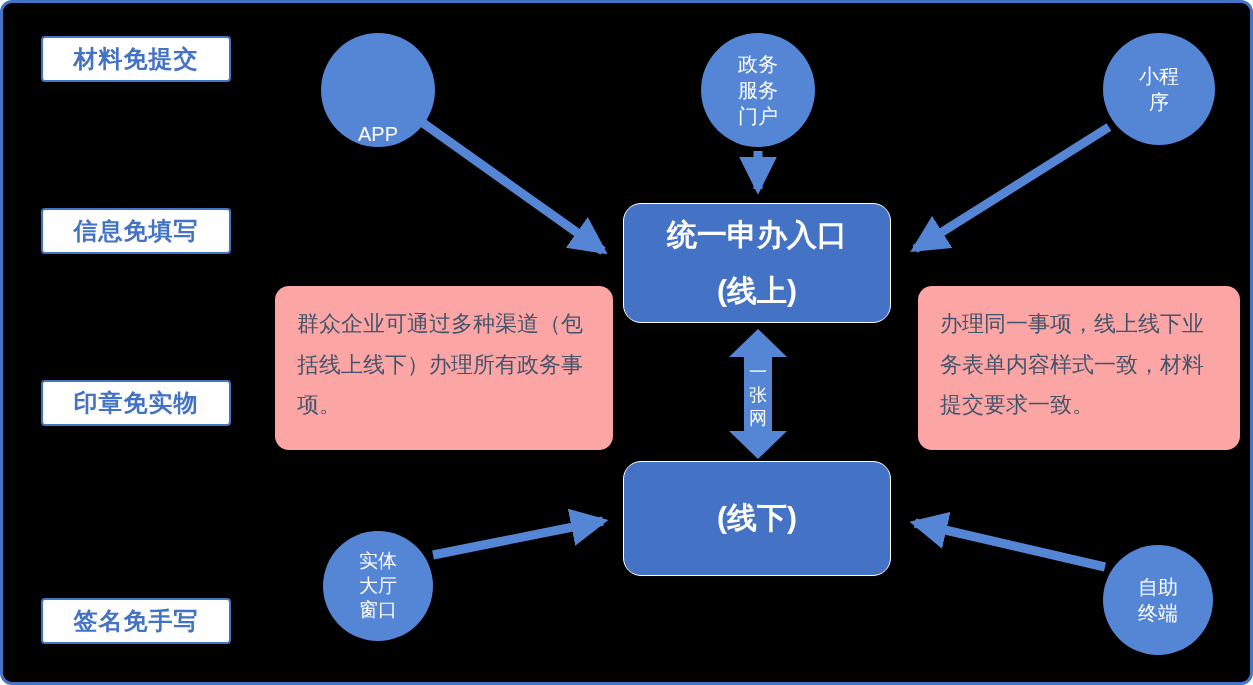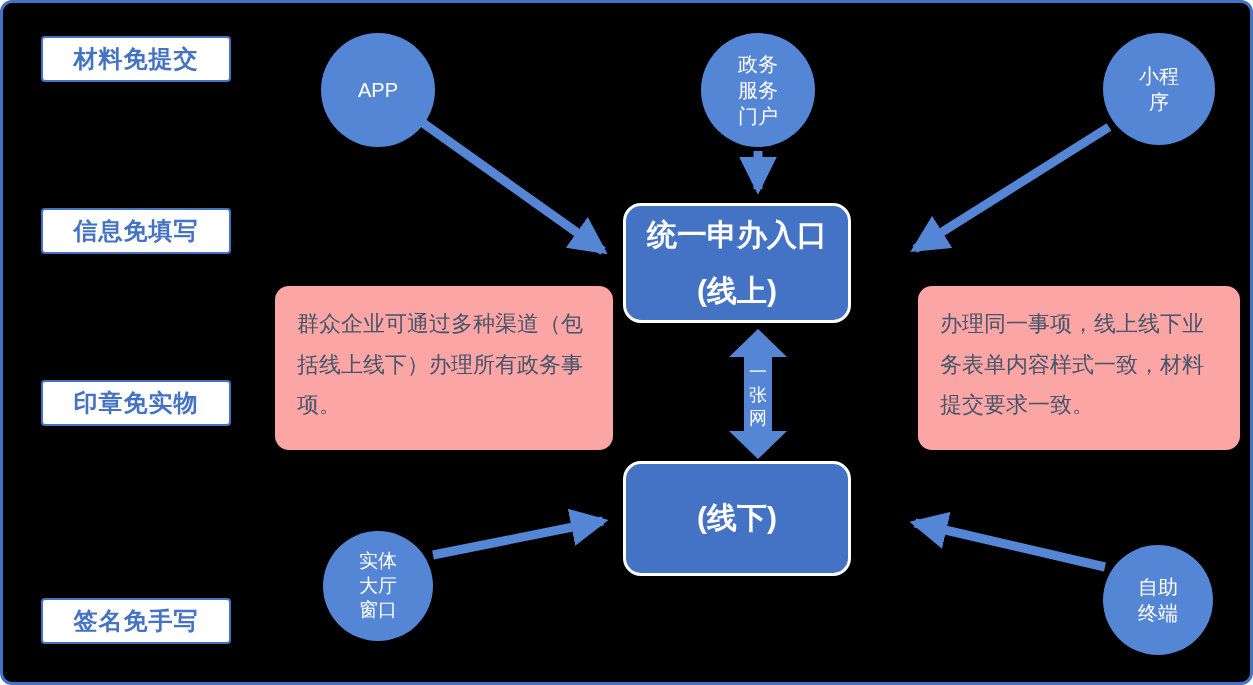--- a/index.html
+++ b/index.html
@@ -15,22 +15,22 @@
     background:#ffffff; border:2px solid #4472C4; border-radius:4px;
     display:flex; align-items:center; justify-content:center;
     color:#4472C4; font-weight:bold; font-size:24px; letter-spacing:1px;
   }
   .circle {
     position:absolute; border-radius:50%; background:#5586D6; color:#ffffff;
     display:flex; flex-direction:column; align-items:center; justify-content:center;
     text-align:center; font-size:20px; line-height:1.3;
   }
   .center-box {
-    position:absolute; left:620px; width:228px;
-    background:#4472C4; border:3px solid #ffffff; border-radius:18px;
+    position:absolute; left:620px; width:268px;
+    background:#4472C4; border:1px solid #ffffff; border-radius:18px;
     color:#ffffff; display:flex; flex-direction:column; align-items:center; justify-content:center;
     font-size:30px; font-weight:bold; line-height:1.35; text-align:center;gap:16px;
   }
   .note {
     position:absolute; top:283px; height:164px;
     background:#fca5a5; border-radius:14px; color:#44546A;
     font-size:22px; line-height:1.85; padding:18px 22px;
   }
   .net-label {
     position:absolute; left:740px; top:358px; width:30px;
@@ -63,21 +63,21 @@
   <div class="side-label" style="top:33px">
     <span>材料免提交</span>
   </div>
   <div class="side-label" style="top:377px">
     <span>印章免实物</span>
   </div>
   <div class="side-label" style="top:595px">
     <span>签名免手写</span>
   </div>
 
-  <div class="circle" style="left:318px; top:30px; width:114px; height:114px;">
+  <div class="circle" style="left:318px; top:30px; width:114px; height:114px;justify-content:flex-end;">
     <div>APP</div>
   </div>
   <div class="circle" style="left:698px; top:30px; width:114px; height:114px;">
     <div>政务</div>
     <div>服务</div>
     <div>门户</div>
   </div>
   <div class="circle" style="left:1100px; top:30px; width:112px; height:112px;">
     <div>小程</div>
     <div>序</div>

